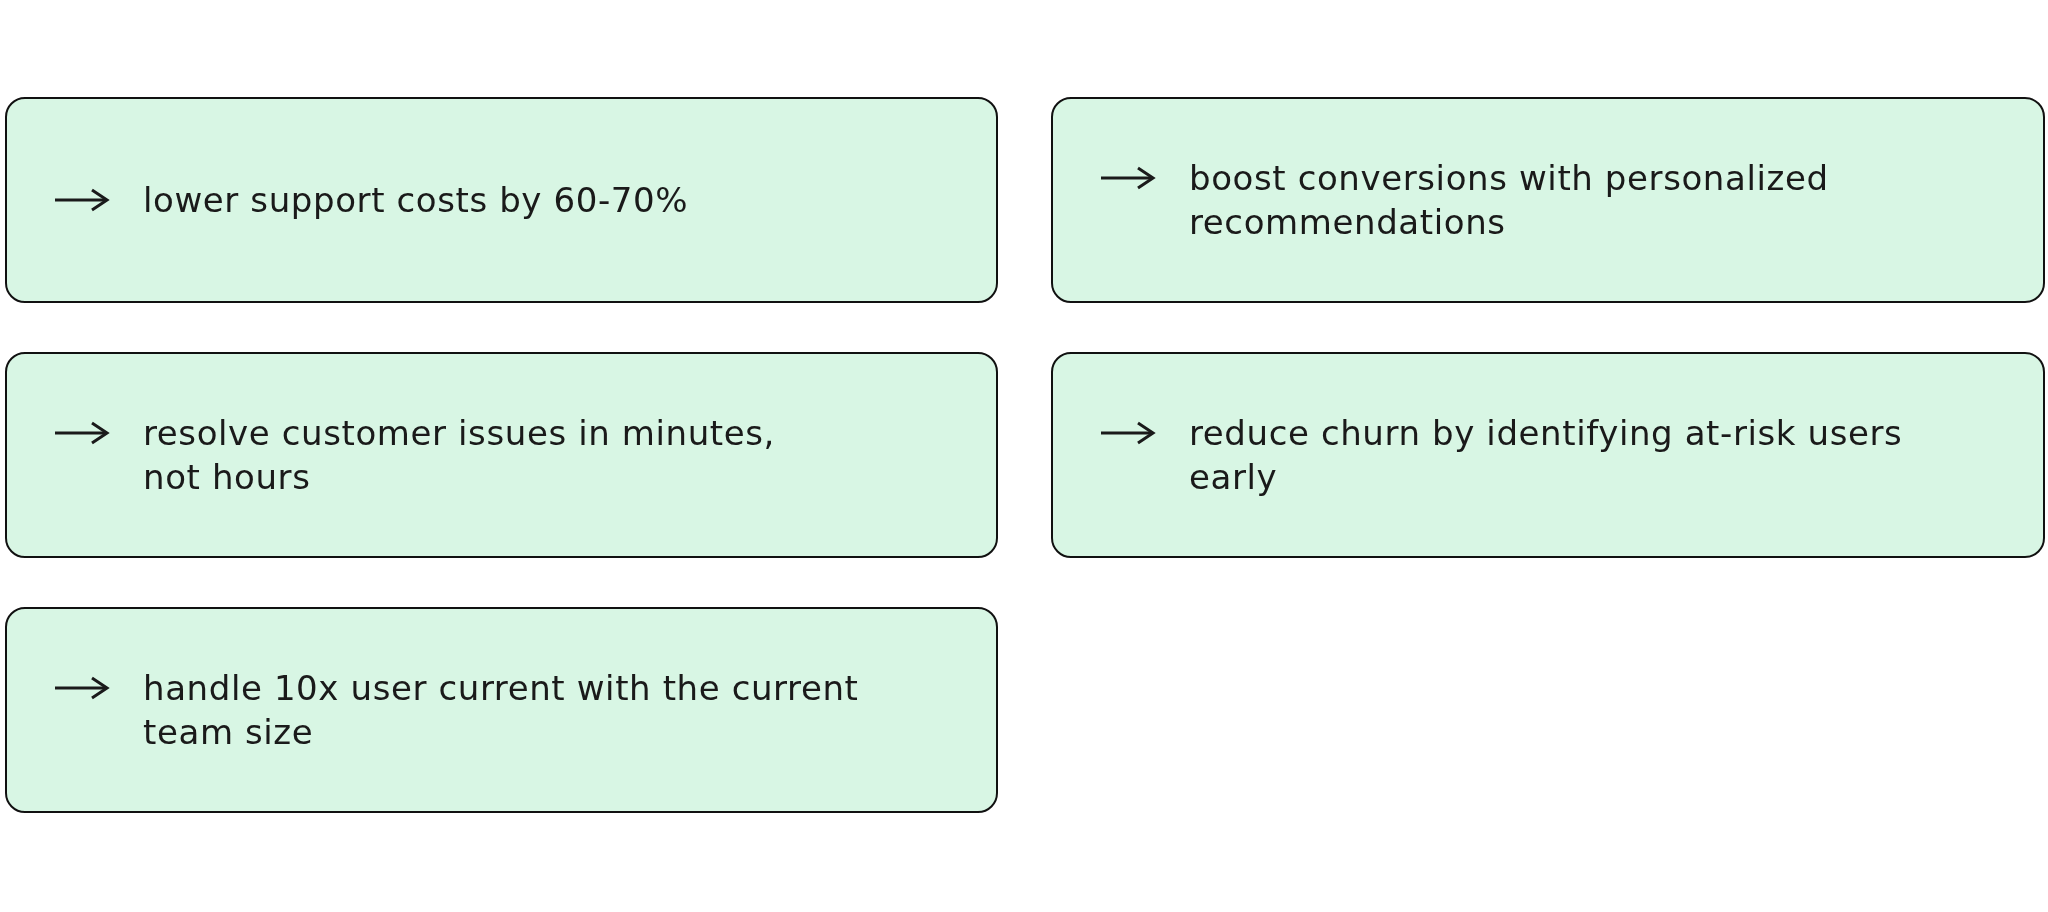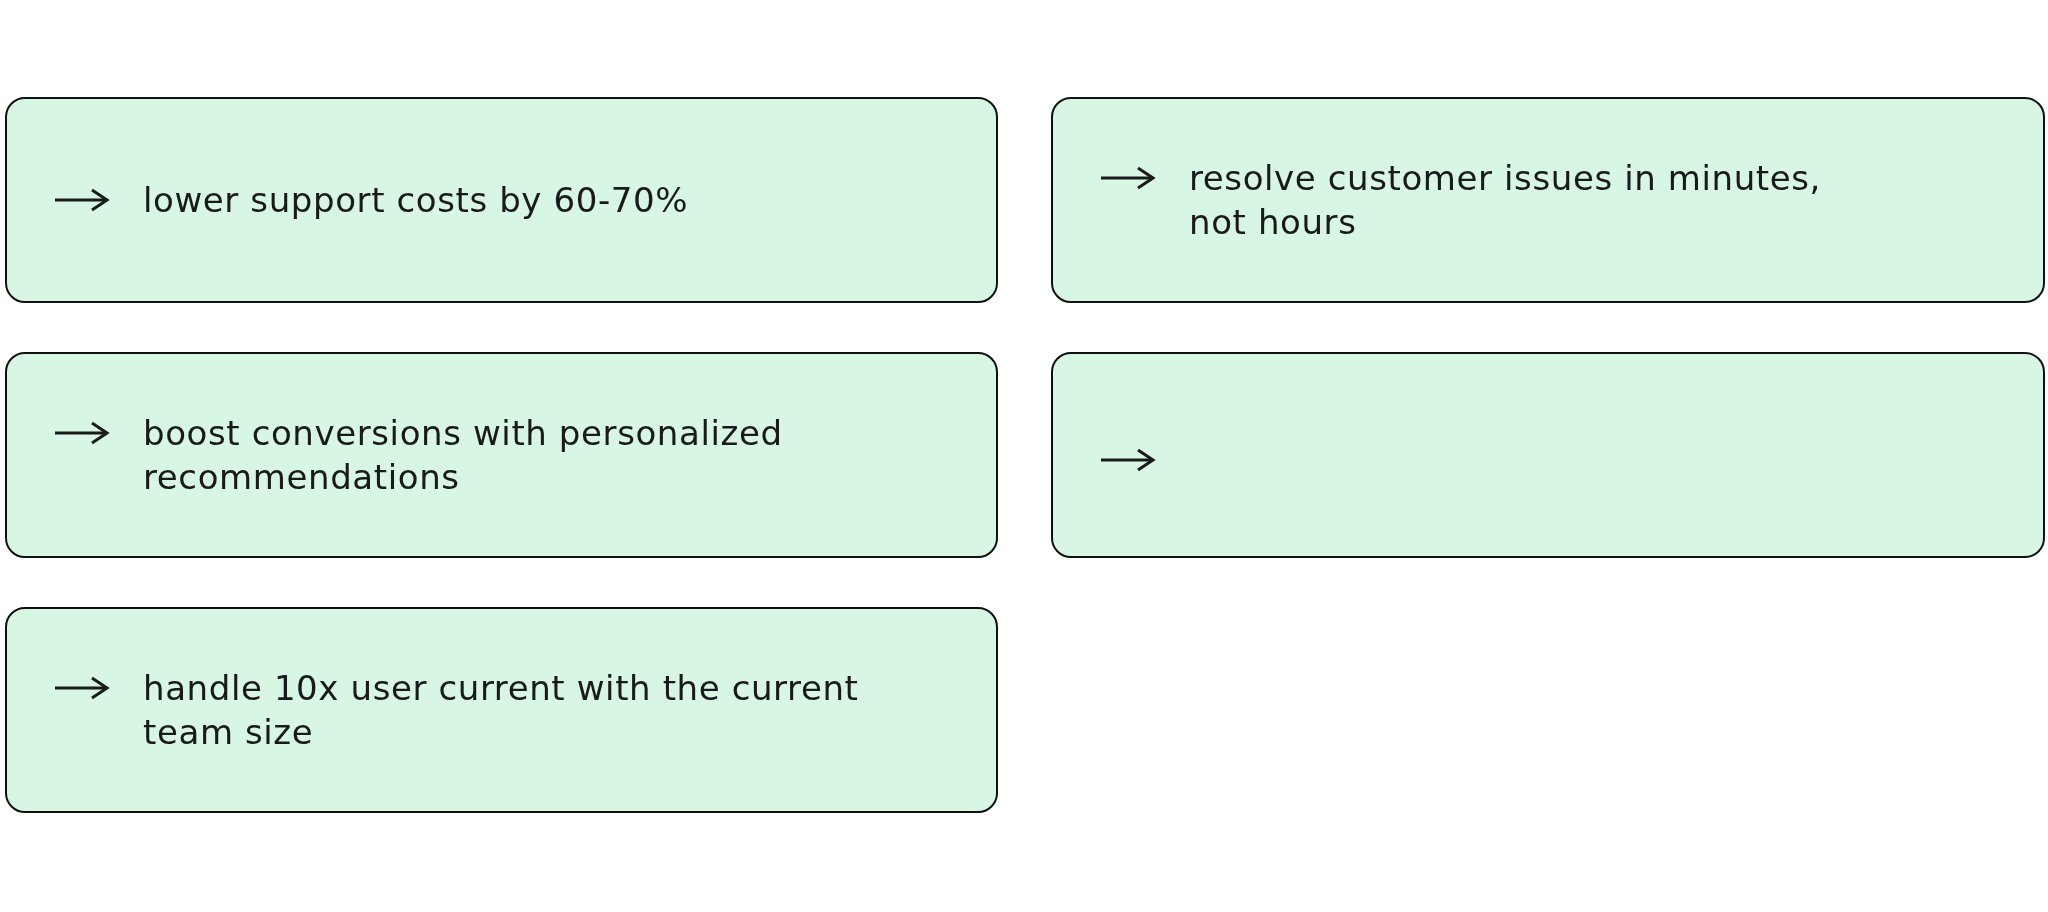--- a/index.html
+++ b/index.html
@@ -77,47 +77,49 @@
   </div>
 
   <div class="card">
     <div class="card-inner">
       <span class="arrow-icon">
         <svg viewBox="0 0 56 24" aria-hidden="true">
             <line x1="1" y1="12" x2="51" y2="12"></line>
             <polyline points="38,2 53,12 38,22"></polyline>
           </svg>
       </span>
-      <p class="card-text">resolve customer issues in minutes,
-not hours</p>
+      <p class="card-text">boost conversions with personalized
+recommendations</p>
     </div>
   </div>
 
   <div class="card">
     <div class="card-inner">
       <span class="arrow-icon">
         <svg viewBox="0 0 56 24" aria-hidden="true">
             <line x1="1" y1="12" x2="51" y2="12"></line>
             <polyline points="38,2 53,12 38,22"></polyline>
           </svg>
       </span>
-      <p class="card-text">boost conversions with personalized
-recommendations</p>
+      <p class="card-text">resolve customer issues in minutes,
+not hours</p>
     </div>
   </div>
 
 
   <div class="card">
     <div class="card-inner">
       <span class="arrow-icon">
         <svg viewBox="0 0 56 24" aria-hidden="true">
             <line x1="1" y1="12" x2="51" y2="12"></line>
             <polyline points="38,2 53,12 38,22"></polyline>
           </svg>
       </span>
+      <p class="card-text">reduce churn by identifying at-risk users
+early</p>
     </div>
   </div>
 
   <div class="card">
     <div class="card-inner">
       <span class="arrow-icon">
         <svg viewBox="0 0 56 24" aria-hidden="true">
             <line x1="1" y1="12" x2="51" y2="12"></line>
             <polyline points="38,2 53,12 38,22"></polyline>
           </svg>

